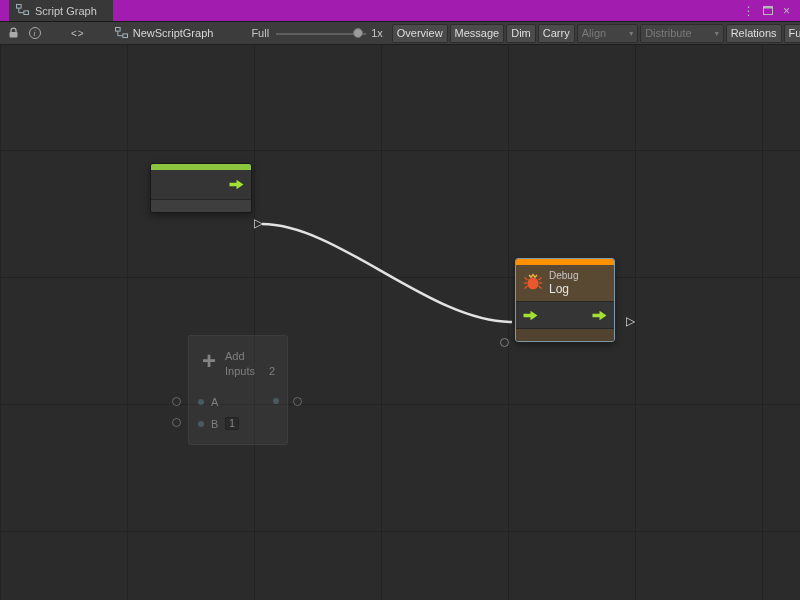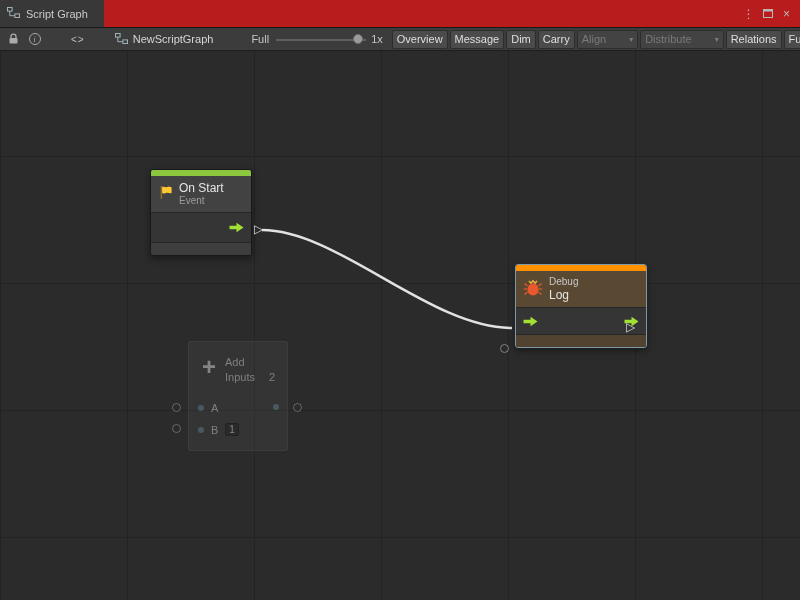--- a/index.html
+++ b/index.html
@@ -6,22 +6,22 @@
   html, body { width: 800px; height: 600px; }
   body {
     background: #2B2B2B;
     font-family: "Liberation Sans", sans-serif;
     overflow: hidden;
     color: #CCC;
   }
 
   
   .titlebar {
-    height: 28px; background: #b91c1c; border-bottom: 1px solid #181818;
-    display: flex; justify-content: space-between; align-items: stretch;
+    height: 22px; background: #a21caf; border-bottom: 1px solid #181818;
+    display: flex; justify-content: space-between; align-items: stretch; padding-left: 9px;
   }
   .tab {
     display: flex; align-items: center; gap: 6px;
     padding: 0 16px 0 7px; background: #383838;
     font-size: 11px; color: #CACACA; cursor: pointer;
   }
   .win-icons { display: flex; align-items: center; gap: 2px; padding-right: 5px; }
   .win-icon {
     width: 17px; height: 18px; display: flex; align-items: center; justify-content: center;
     color: #B9B9B9; font-size: 12px; cursor: pointer;
@@ -222,45 +222,33 @@
 </div>
 
 <div class="canvas">
 
   <svg class="wires" width="800" height="555">
     <path d="M 262 179 C 338 179 430 277 512 277" stroke="#E2E2E2" stroke-width="2.5" fill="none"></path>
   </svg>
 
   <div class="node onstart" style="left:150px; top:118px; width:102px;">
     <div class="accent accent-green"></div>
-    <div class="nheader">
-      <span>
-        <svg width="15" height="15" viewBox="0 0 15 15">
-          <rect x="2.6" y="1" width="1.5" height="13" fill="#8A6D33"></rect>
-          <path d="M4.1 2 C6 0.9 7.5 3 9.3 2 C11 1.1 13.6 2.2 13.6 2.2 L13.6 8 C11.8 9 10 7 8.2 8 C6.4 9 4.1 7.9 4.1 7.9 Z" fill="#FFC832"></path>
-        </svg>
-      </span>
-      <div class="ntext">
-        <span class="ntitle">On Start</span>
-        <span class="nsub">Event</span>
-      </div>
-    </div>
     <div class="flowrow">
       <span class="port-arrow">
         <svg width="15" height="11" viewBox="0 0 15 11">
           <path d="M0.5 3.8 H7.5 V0.8 L14.5 5.5 L7.5 10.2 V7.2 H0.5 Z" fill="#A3E034"></path>
         </svg>
       </span>
     </div>
     <div class="nfooter"></div>
   </div>
 
   <span class="wire-tri" style="left:254px; top:172px;">▷</span>
 
-  <div class="node debug" style="left:515px; top:213px; width:132px;">
+  <div class="node debug" style="left:515px; top:213px; width:100px;">
     <div class="accent accent-orange"></div>
     <div class="nheader">
       <span>
         <svg width="20" height="19" viewBox="0 0 20 19">
           <g stroke="#E2572B" stroke-width="1.3" fill="none">
             <path d="M4.5 8 L1.5 5.5"></path>
               <path d="M4 11 L0.8 11"></path>
               <path d="M4.5 14 L1.5 16.5"></path>
             <path d="M15.5 8 L18.5 5.5"></path>
               <path d="M16 11 L19.2 11"></path>

